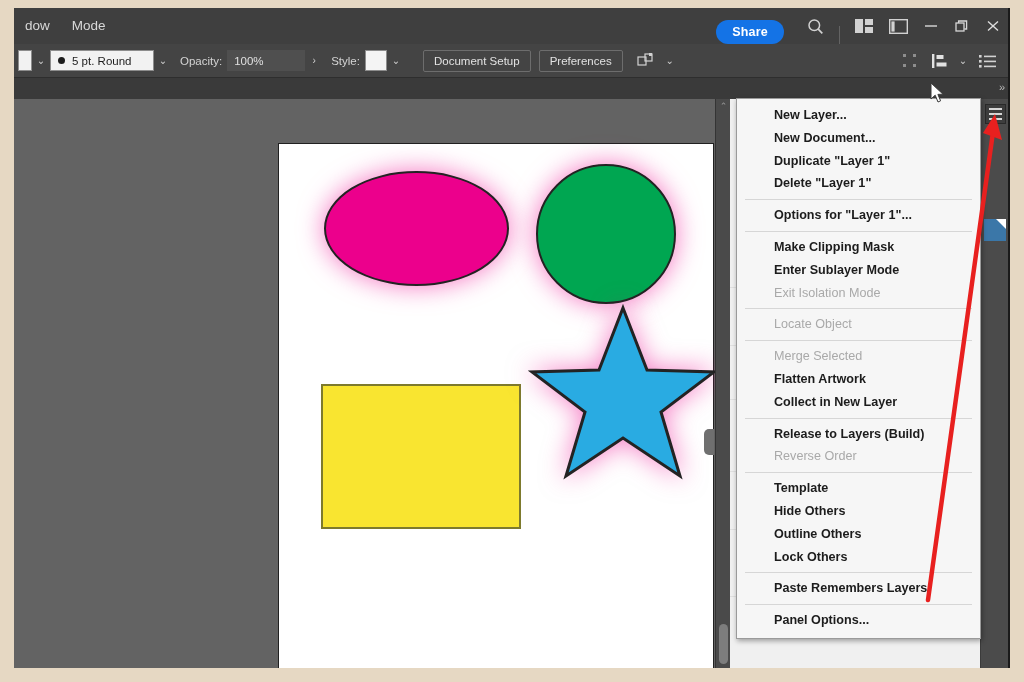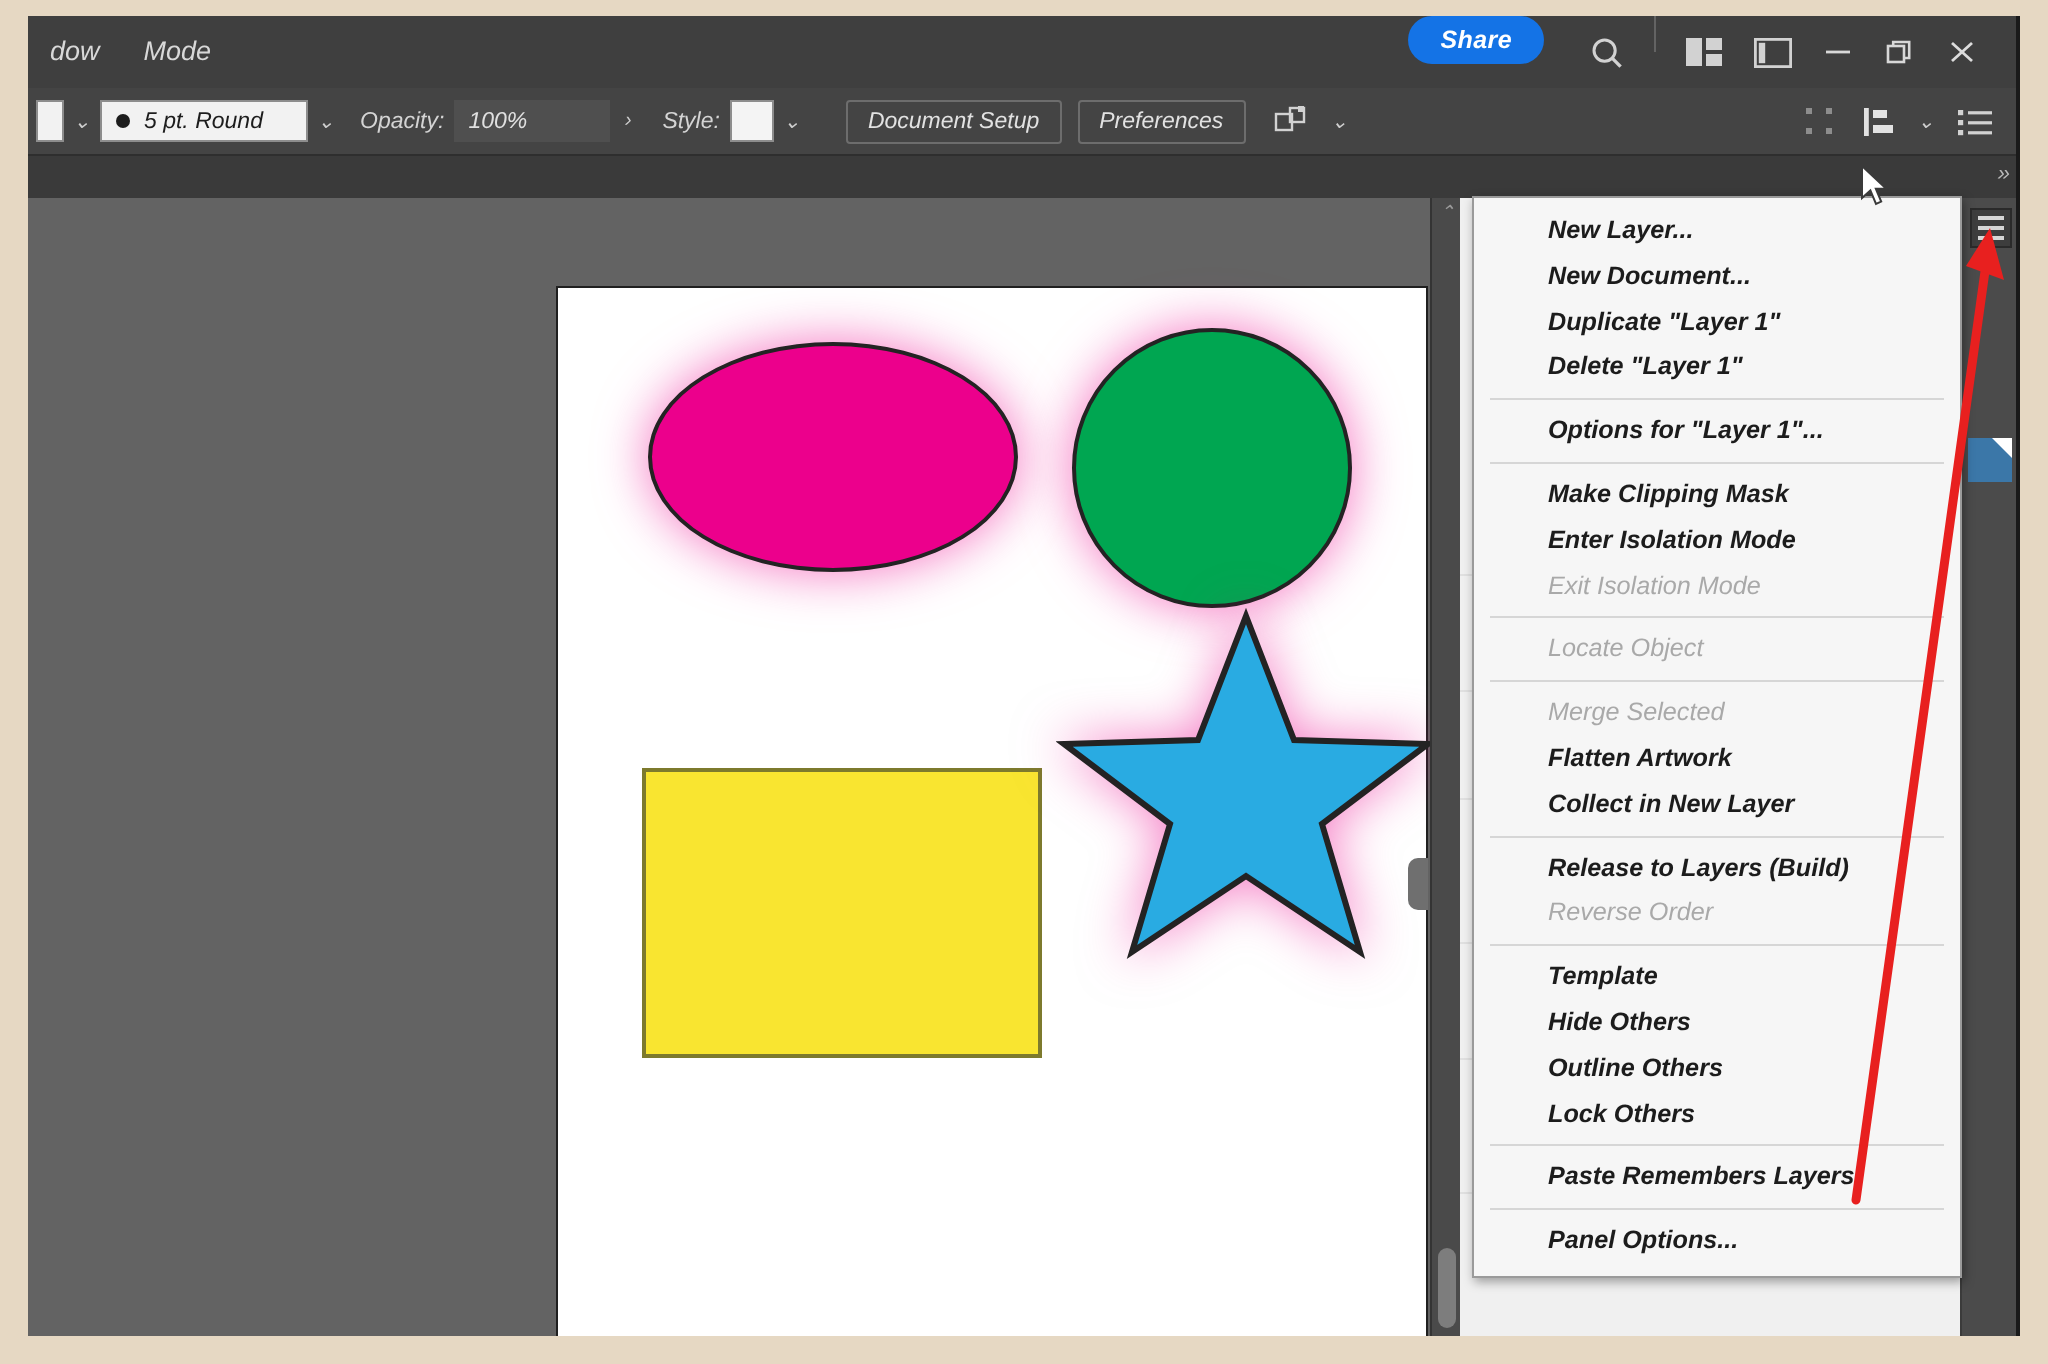--- a/index.html
+++ b/index.html
@@ -7,21 +7,20 @@
     width: 1024px; height: 682px;
     font-family: "Liberation Sans", sans-serif;
     background: #e6d8c3;
     overflow: hidden;
   }
 
   #screen {
     position: relative;
     width: 1024px; height: 682px;
     background: #e6d8c3;
-    font-style: italic;
   }
 
   
   #app-window {
     position: absolute;
     left: 14px; top: 8px;
     width: 996px; height: 660px;
     background: #3a3a3a;
     overflow: hidden;
     border-right: 2px solid #1a1a1a;
@@ -36,22 +35,22 @@
   }
   .menu-item {
     color: #d8d8d8;
     font-size: 13.5px;
     padding: 0 11px;
     line-height: 36px;
     white-space: nowrap;
   }
   #titlebar-right {
     margin-left: auto;
-    display: flex; align-items: flex-start; height: 36px;
-    padding-right: 14px;
+    display: flex; align-items: flex-end; height: 36px;
+    padding-right: 2px;
   }
   #share-btn {
     background: #1473e6;
     color: #ffffff;
     font-size: 12.5px;
     font-weight: bold;
     border-radius: 13px;
     padding: 5px 16px;
     margin-right: 14px;
     letter-spacing: .2px;
@@ -467,21 +466,21 @@
 
   <div id="context-menu">
       <div class="cm-item bold">New Layer...</div>
       <div class="cm-item bold">New Document...</div>
       <div class="cm-item bold">Duplicate "Layer 1"</div>
       <div class="cm-item bold">Delete "Layer 1"</div>
       <div class="cm-sep"></div>
       <div class="cm-item bold">Options for "Layer 1"...</div>
       <div class="cm-sep"></div>
       <div class="cm-item bold">Make Clipping Mask</div>
-      <div class="cm-item bold">Enter Isolation Mode</div>
+      <div class="cm-item bold">Enter Sublayer Mode</div>
       <div class="cm-item disabled">Exit Isolation Mode</div>
       <div class="cm-sep"></div>
       <div class="cm-item disabled">Locate Object</div>
       <div class="cm-sep"></div>
       <div class="cm-item disabled">Merge Selected</div>
       <div class="cm-item bold">Flatten Artwork</div>
       <div class="cm-item bold">Collect in New Layer</div>
       <div class="cm-sep"></div>
       <div class="cm-item bold">Release to Layers (Build)</div>
       <div class="cm-item disabled">Reverse Order</div>

